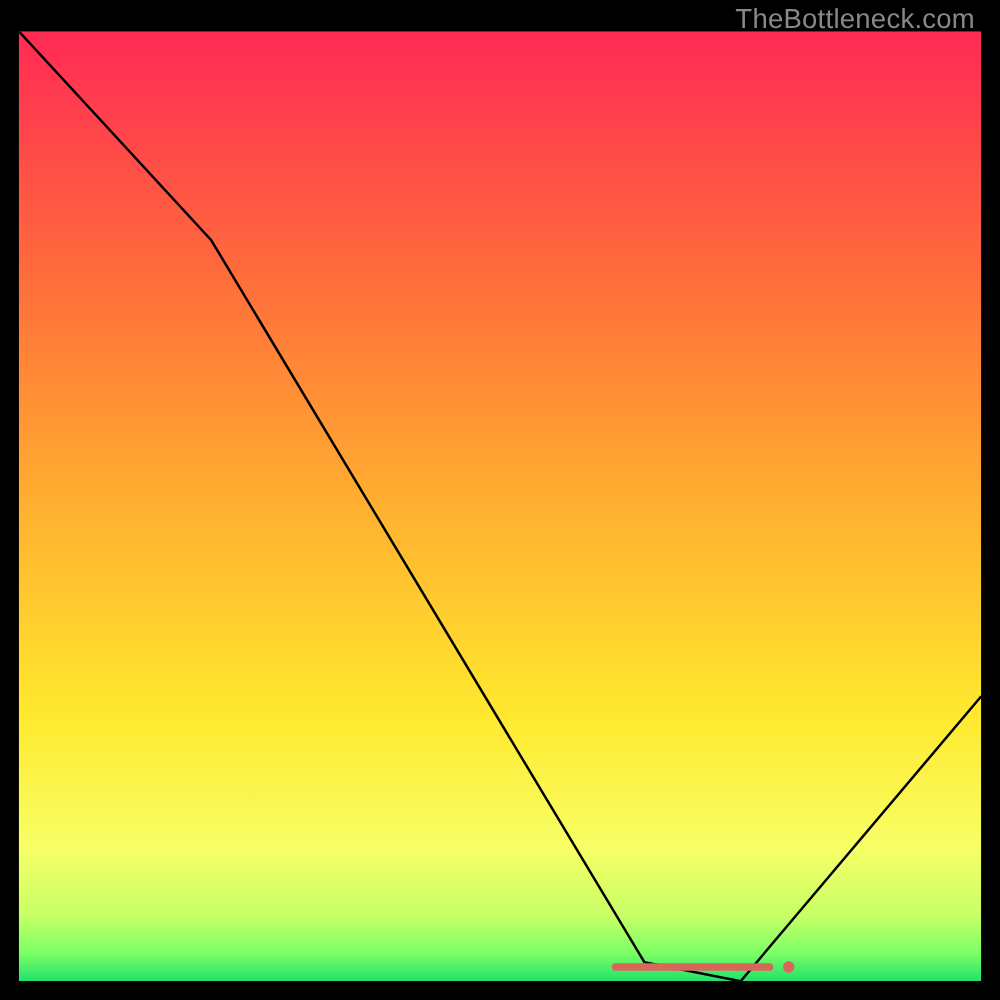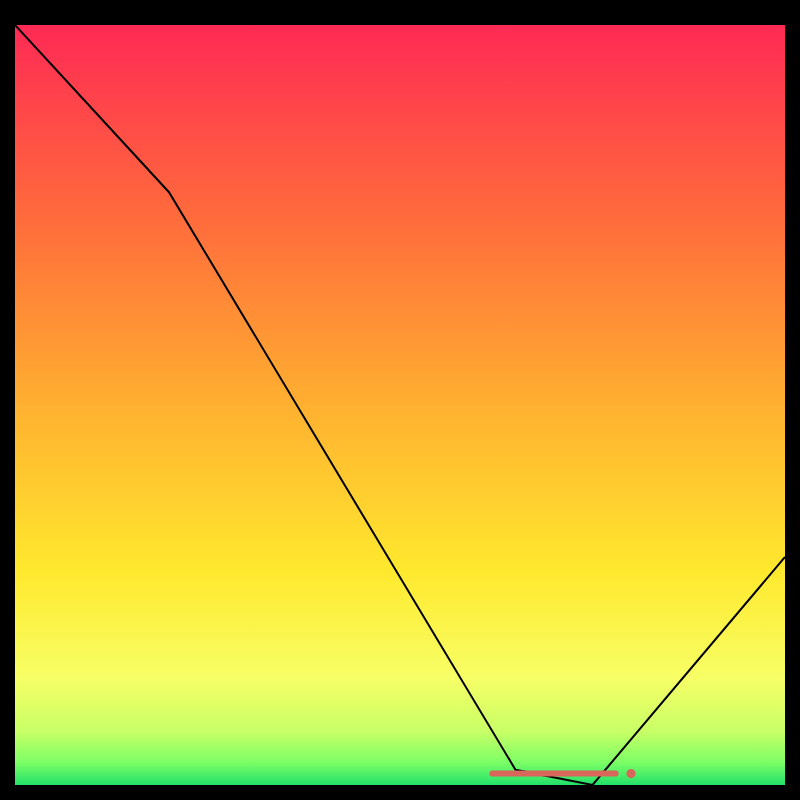--- a/index.html
+++ b/index.html
@@ -40,20 +40,21 @@
   .overlay {
     position: absolute;
     left: 0; top: 0; width: 100%; height: 100%;
     z-index: 2;
   }
 </style>
 </head>
 <body>
 
 <div class="wrap">
+  <div class="attribution">TheBottleneck.com</div>
 
   <div class="plot">
     <svg class="gradient" viewBox="0 0 100 100" preserveAspectRatio="none">
       <defs>
         <linearGradient id="bg" x1="0" y1="0" x2="0" y2="1">
             <stop offset="0%" stop-color="#ff2a55"></stop>
             <stop offset="25%" stop-color="#ff6a3c"></stop>
             <stop offset="50%" stop-color="#ffb030"></stop>
             <stop offset="72%" stop-color="#ffe92e"></stop>
             <stop offset="86%" stop-color="#f7ff66"></stop>

